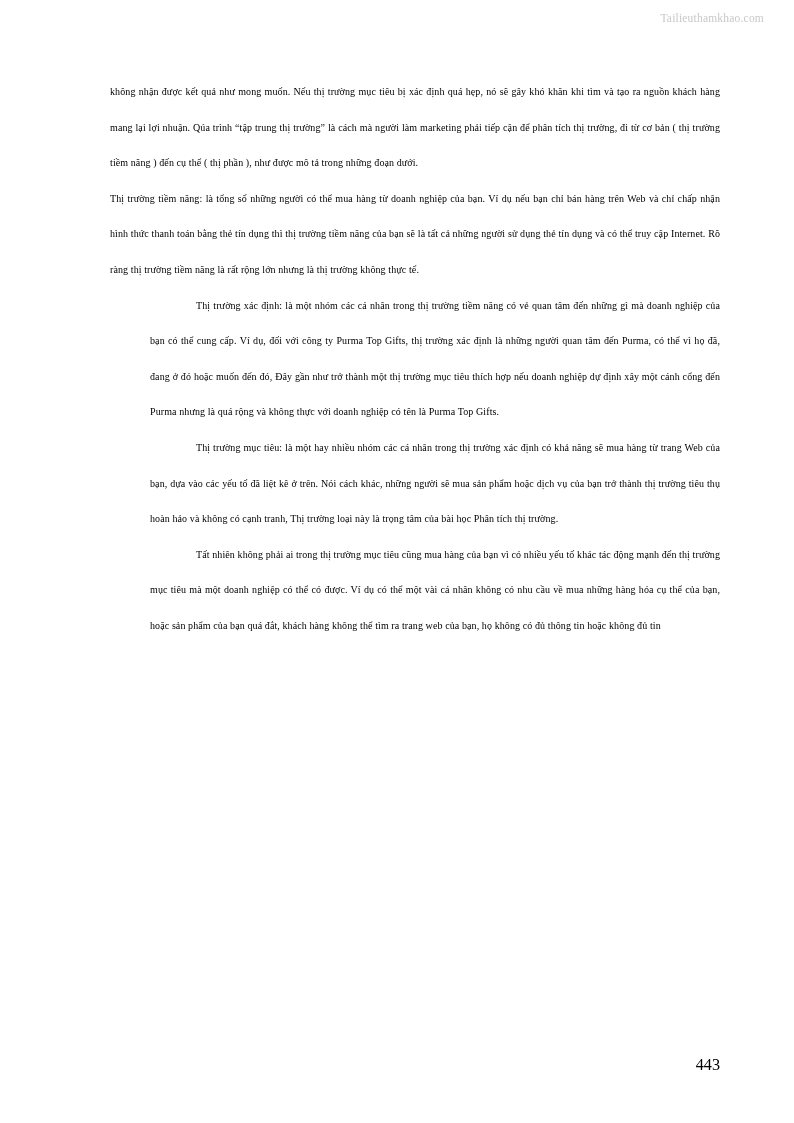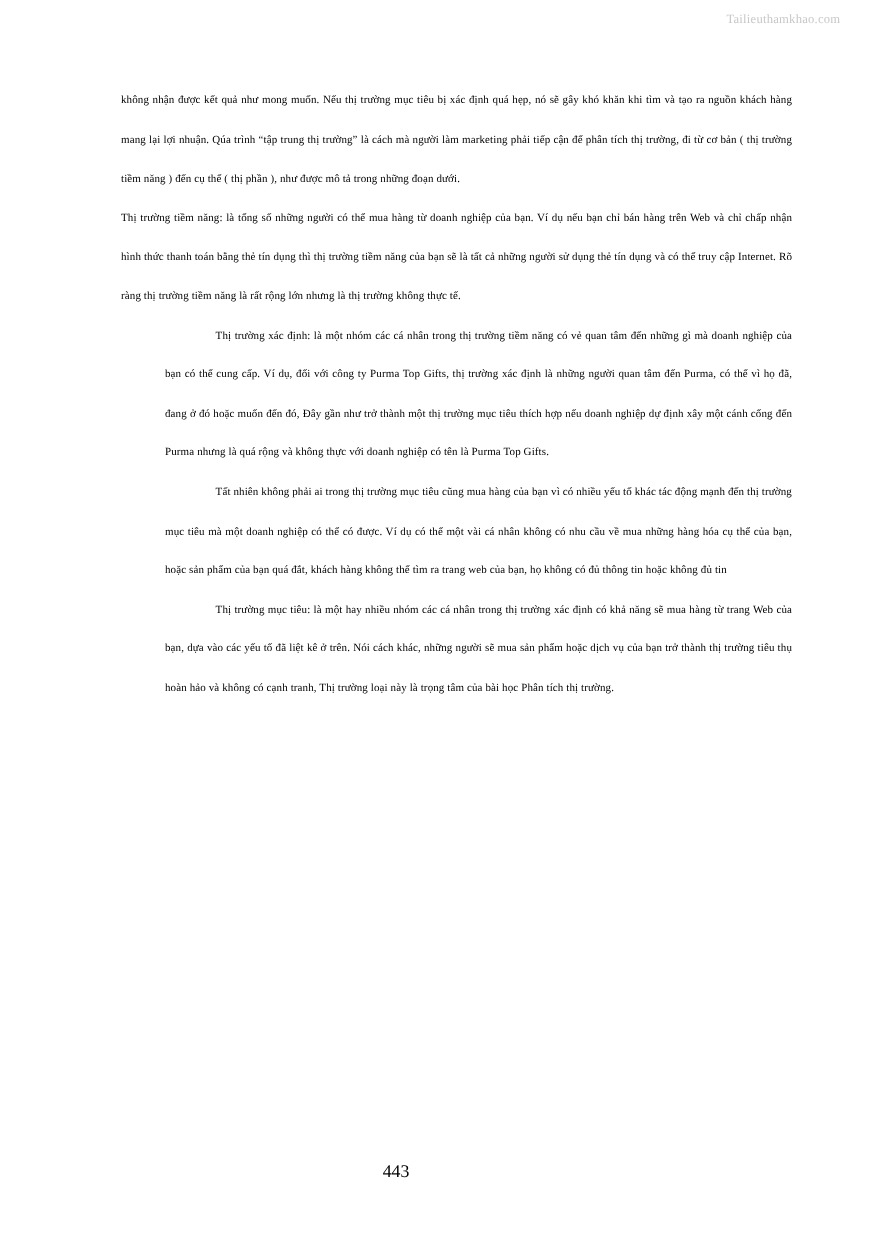--- a/index.html
+++ b/index.html
@@ -46,35 +46,35 @@
   }
   p.indent {
     text-indent: 46px;
     margin-left: 40px;
   }
   .pagenum {
     position: absolute;
     top: 1056px;
     left: 0;
     width: 720px;
-    text-align: center;
+    text-align: right;
     font-size: 16.2px;
     font-family: "Liberation Serif", serif;
   }
 </style>
 </head>
 <body>
 
 <div class="page">
 
   <div class="watermark">Tailieuthamkhao.com</div>
 
   <div class="content">
     <p>không nhận được kết quả như mong muốn. Nếu thị trường mục tiêu bị xác định quá hẹp, nó sẽ gây khó khăn khi tìm và tạo ra nguồn khách hàng mang lại lợi nhuận. Qúa trình “tập trung thị trường” là cách mà người làm marketing phải tiếp cận để phân tích thị trường, đi từ cơ bản ( thị trường tiềm năng ) đến cụ thể ( thị phần ), như được mô tả trong những đoạn dưới.</p>
     <p>Thị trường tiềm năng: là tổng số những người có thể mua hàng từ doanh nghiệp của bạn.        Ví dụ nếu bạn chỉ bán hàng trên Web và chỉ chấp nhận hình thức thanh toán bằng thẻ tín dụng thì thị trường tiềm năng của bạn sẽ là tất cả những người sử dụng thẻ tín dụng và có thể truy cập Internet. Rõ ràng thị trường tiềm năng là rất rộng lớn nhưng là thị trường không thực tế.</p>
     <p class="indent">Thị trường xác định: là một nhóm các cá nhân trong thị trường tiềm năng có vẻ quan tâm đến những gì mà doanh nghiệp của bạn có thể cung cấp. Ví dụ, đối với công ty Purma Top Gifts, thị trường xác định là những người quan tâm đến Purma, có thể vì họ đã, đang ở đó hoặc muốn đến đó, Đây gần như trở thành một thị trường mục tiêu thích hợp nếu doanh nghiệp dự định xây một cánh cổng đến Purma nhưng là quá rộng và không thực với doanh nghiệp có tên là Purma Top Gifts.</p>
+    <p class="indent">Thị trường mục tiêu: là một hay nhiều nhóm các cá nhân trong thị trường xác định có khả năng sẽ mua hàng từ trang Web của bạn, dựa vào các yếu tố đã liệt kê ở trên. Nói cách khác, những người sẽ mua sản phẩm hoặc dịch vụ của bạn trở thành thị trường tiêu thụ hoàn hảo và không có cạnh tranh, Thị trường loại này là trọng tâm của bài học Phân tích thị trường.</p>
     <p class="indent">Tất nhiên không phải ai trong thị trường mục tiêu cũng mua hàng của bạn vì có nhiều yếu tố khác tác động mạnh đến thị trường mục tiêu mà một doanh nghiệp có thể có được. Ví dụ có thể một vài cá nhân không có nhu cầu về mua những hàng hóa cụ thể của bạn, hoặc sản phẩm của bạn quá đắt, khách hàng không thể tìm ra trang web của bạn, họ không có đủ thông tin hoặc không đủ tin</p>
-    <p class="indent">Thị trường mục tiêu: là một hay nhiều nhóm các cá nhân trong thị trường xác định có khả năng sẽ mua hàng từ trang Web của bạn, dựa vào các yếu tố đã liệt kê ở trên. Nói cách khác, những người sẽ mua sản phẩm hoặc dịch vụ của bạn trở thành thị trường tiêu thụ hoàn hảo và không có cạnh tranh, Thị trường loại này là trọng tâm của bài học Phân tích thị trường.</p>
   </div>
 
   <div class="pagenum">443</div>
 
 </div>
 
 </body></html>

